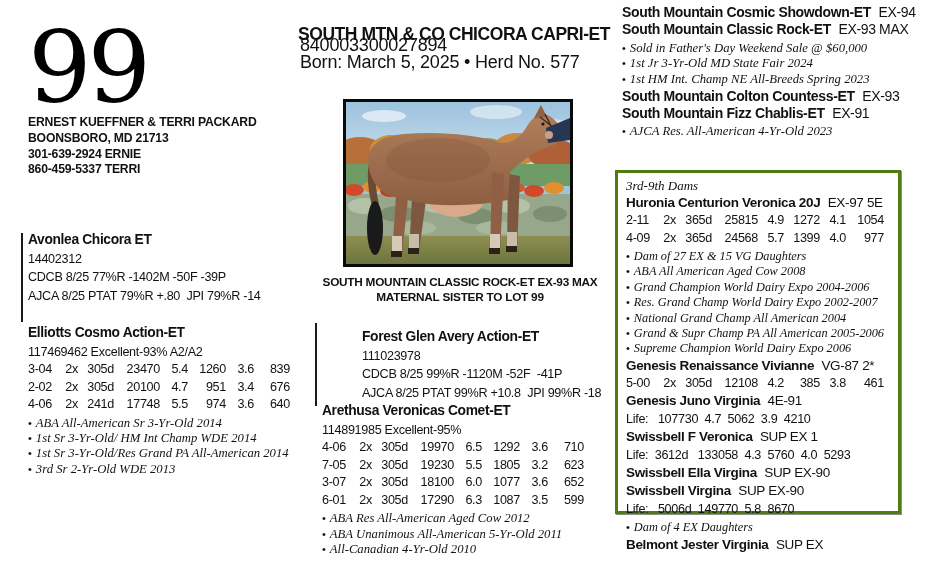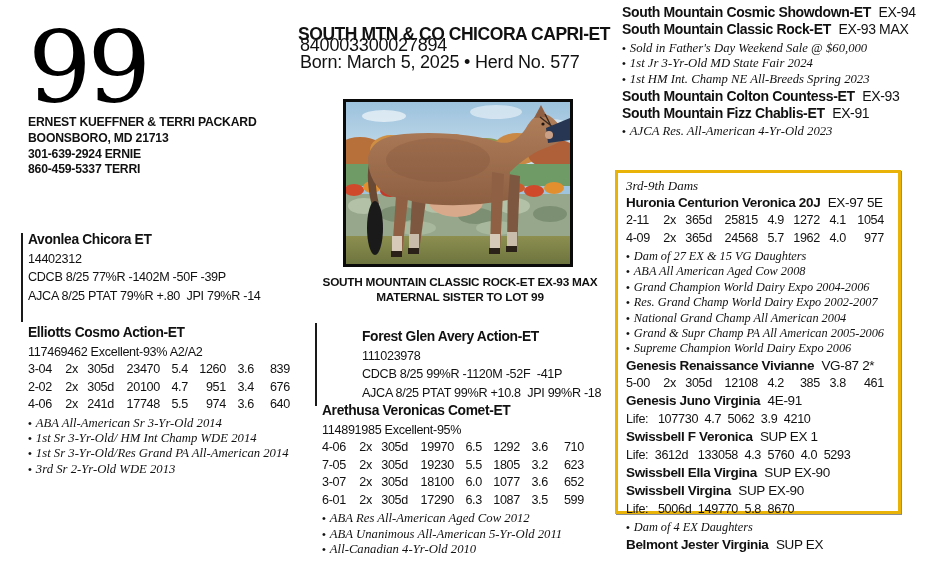--- a/index.html
+++ b/index.html
@@ -29,21 +29,21 @@
   
   .photo{border:3px solid #0a0a0a;width:230px;height:168px;box-sizing:border-box;background:#9ec5dd;}
   .photo svg{display:block;width:100%;height:100%;}
   .caption{text-align:center;font-weight:bold;font-size:11.8px;line-height:14.6px;letter-spacing:-0.25px;}
   
   .rt-line{font-size:14px;line-height:17.4px;letter-spacing:-0.35px;white-space:nowrap;}
   .rt-name{font-weight:bold;}
   .rt-score{font-weight:normal;margin-left:4px;}
   .rt ul.bullets li{line-height:15.6px;}
   
-  .dams-box{border:3px solid #eab308;box-shadow:1px 1px 0 #8e8e8e;box-sizing:border-box;
+  .dams-box{border:3px solid #4d7c0f;box-shadow:1px 1px 0 #8e8e8e;box-sizing:border-box;
        width:286px;height:344px;padding:5px 6px 0 8px;}
   .dams-box .hdr{font-family:"Liberation Serif",serif;font-style:italic;font-size:13px;line-height:16px;}
   .dams-box .rt-line{font-size:13.5px;line-height:18px;}
   .dams-box .dataline{font-size:12.6px;line-height:18px;letter-spacing:-0.3px;white-space:pre;}
   .dams-box .rec{grid-template-columns:30px 20px 36px 46px 26px 36px 26px 38px;line-height:17.5px;}
   .dams-box ul.bullets li{font-size:12.3px;line-height:15.4px;}
 </style>
 </head>
 <body>
 
@@ -311,21 +311,21 @@
         <span>1272</span>
         <span>4.1</span>
         <span>1054</span>
       </div>
     <div class="rec">
         <span>4-09</span>
         <span>2x</span>
         <span>365d</span>
         <span>24568</span>
         <span>5.7</span>
-        <span>1962</span>
+        <span>1399</span>
         <span>4.0</span>
         <span>977</span>
       </div>
     <ul class="bullets">
       <li>Dam of 27 EX &amp; 15 VG Daughters</li>
       <li>ABA All American Aged Cow 2008</li>
       <li>Grand Champion World Dairy Expo 2004-2006</li>
       <li>Res. Grand Champ World Dairy Expo 2002-2007</li>
       <li>National Grand Champ All American 2004</li>
       <li>Grand &amp; Supr Champ PA All American 2005-2006</li>

